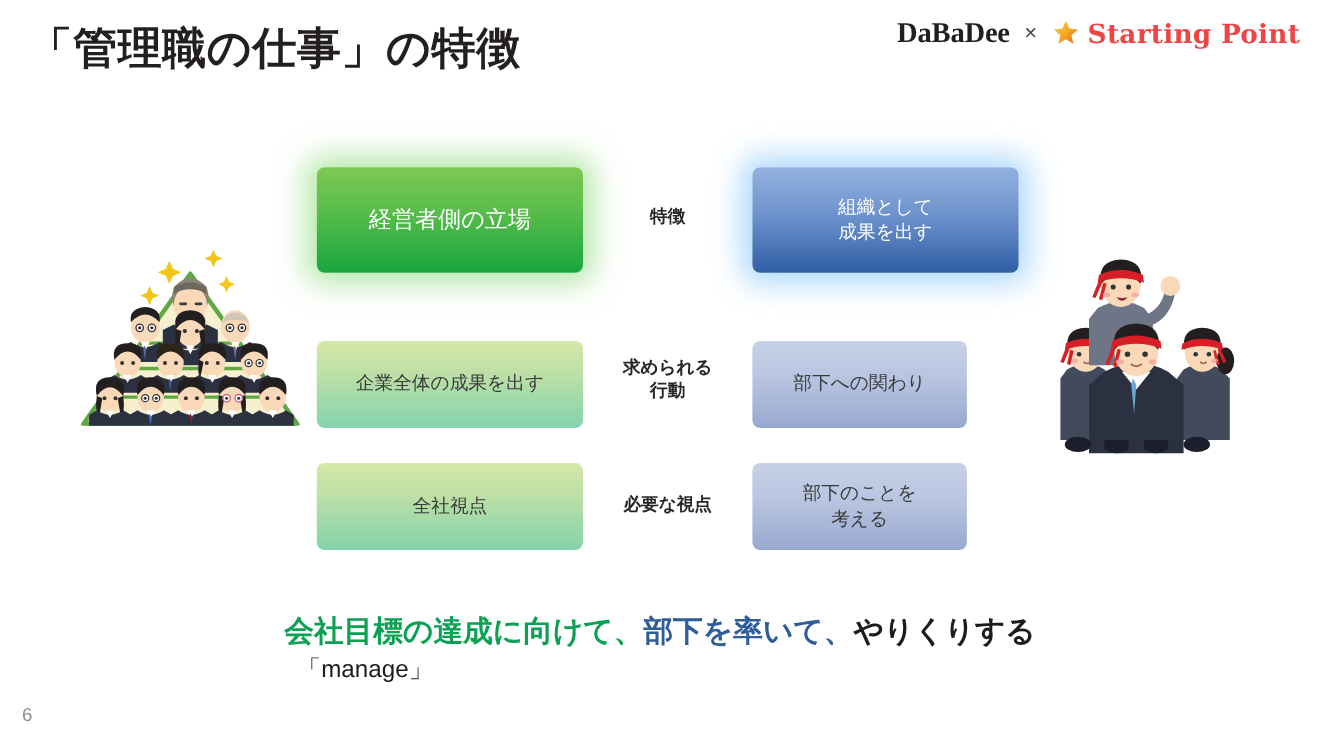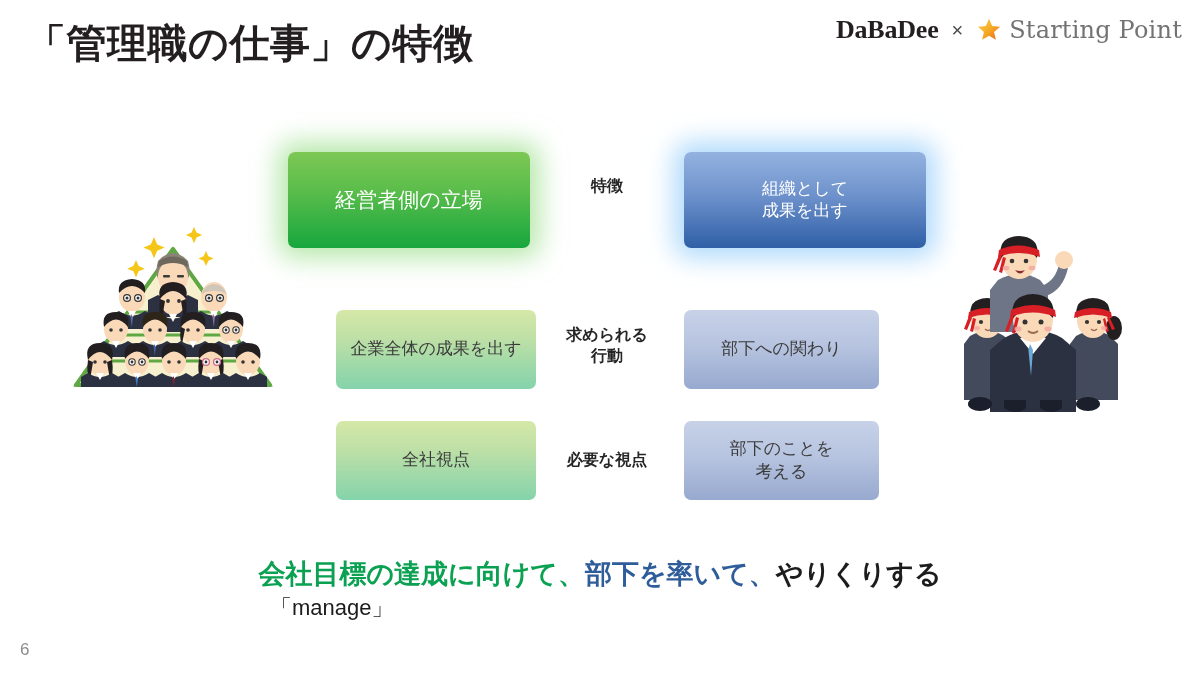--- a/index.html
+++ b/index.html
@@ -58,22 +58,22 @@
     gap: 7px;
   }
   .star-icon {
     width: 26px;
     height: 26px;
     display: block;
   }
   .logo-startingpoint {
     font-family: "DejaVu Serif", serif;
     font-size: 24px;
-    font-weight: 400;
-    color: #737373;
+    font-weight: 700;
+    color: #ef4444;
     letter-spacing: 0.2px;
   }
 
   
   .matrix {
     position: absolute;
     left: 0;
     top: 0;
   }
 
@@ -106,25 +106,24 @@
     height: 96px;
     background: linear-gradient(to bottom, #93b2df 0%, #6E92CC 45%, #2f5fa6 100%);
     box-shadow: 0 0 26px 10px rgba(150, 205, 250, 0.75);
     color: #ffffff;
     font-size: 17px;
   }
 
   
   .cell-soft-green {
     left: 288px;
-    width: 200px;
+    width: 242px;
     background: linear-gradient(to bottom, #d5e8a8 0%, #bfe0a6 35%, #84d3ab 100%);
     color: #3a3a3a;
     font-size: 17px;
-    margin-left: 48px;
   }
   .cell-soft-blue {
     left: 684px;
     width: 195px;
     background: linear-gradient(to bottom, #c7d2e8 0%, #b7c4e0 45%, #97a9cf 100%);
     color: #3a3a3a;
     font-size: 17px;
   }
   .row2 { top: 310px; height: 79px; }
   .row3 { top: 421px; height: 79px; }
@@ -132,21 +131,21 @@
   .mid-label {
     position: absolute;
     left: 530px;
     width: 154px;
     text-align: center;
     font-size: 16px;
     font-weight: 700;
     color: #262626;
     line-height: 1.3;
   }
-  .mid-r1 { top: 176px; }
+  .mid-r1 { top: 188px; }
   .mid-r2 { top: 325px; font-family: Liberation Serif, serif; }
   .mid-r3 { top: 450px; }
 
   
   .illus {
     position: absolute;
   }
   .illus-left  { left: 70px;  top: 215px; width: 215px; height: 195px; }
   .illus-right { left: 958px; top: 228px; width: 175px; height: 195px; }
 

